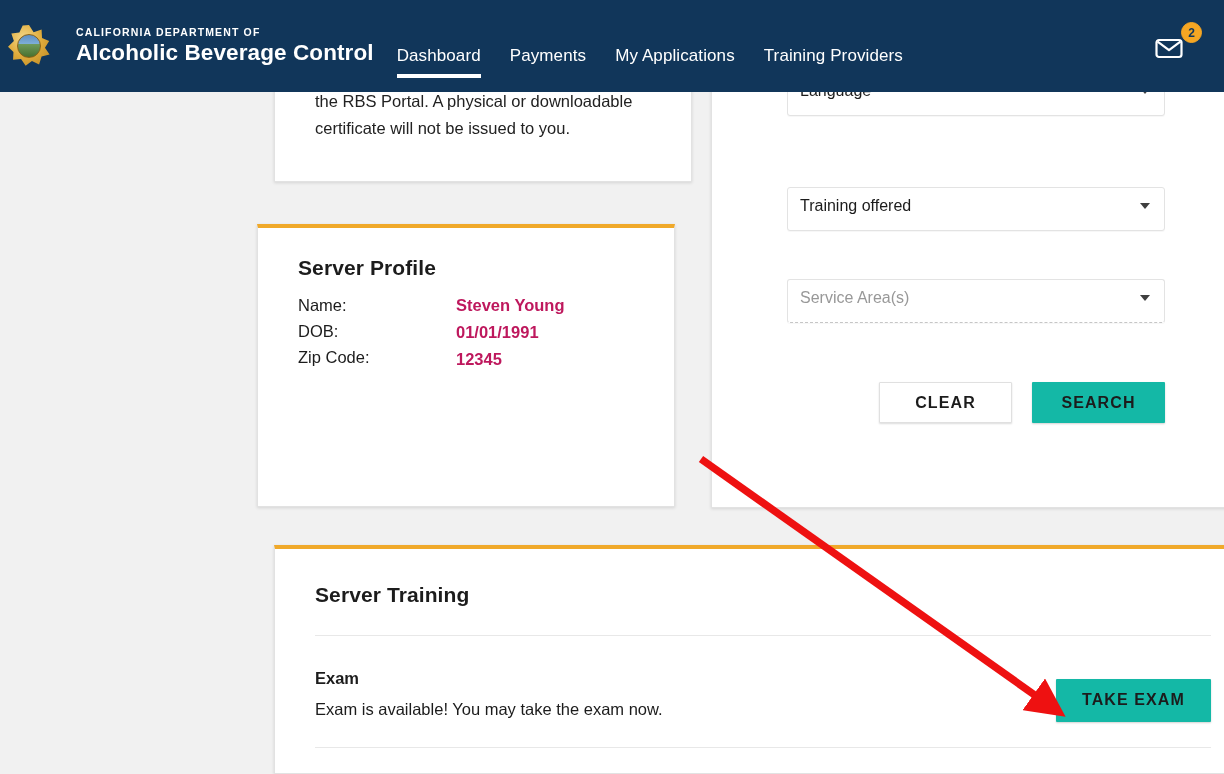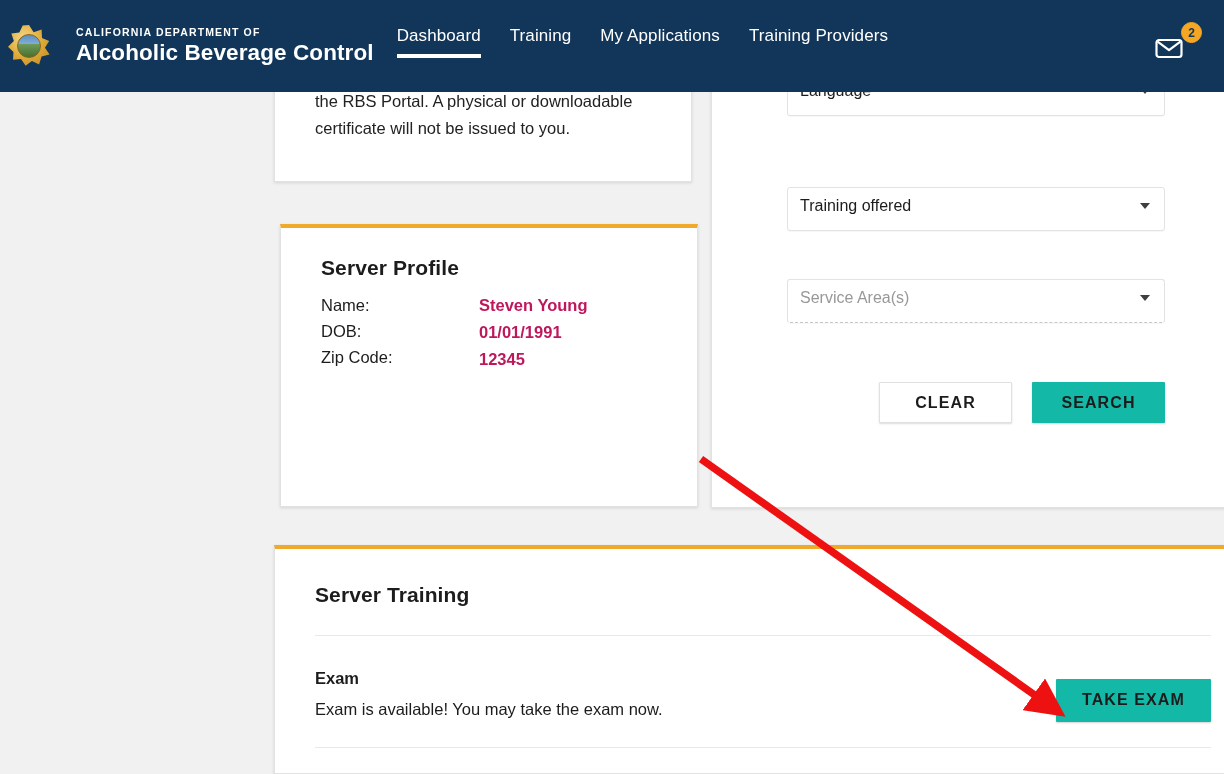--- a/index.html
+++ b/index.html
@@ -83,21 +83,21 @@
     letter-spacing: 0.1px;
     color: #ffffff;
     white-space: nowrap;
   }
 
   .main-nav {
     display: flex;
     align-items: flex-start;
     margin-left: 23px;
     height: 92px;
-    padding-top: 26px;
+    padding-top: 46px;
   }
   .nav-item {
     position: relative;
     color: #ffffff;
     font-size: 17px;
     padding: 0 0 12px 0;
     margin-right: 29px;
     cursor: pointer;
     white-space: nowrap;
     letter-spacing: 0.1px;
@@ -159,21 +159,21 @@
     padding: 26px 24px 0 40px;
   }
   #card-cert p {
     font-size: 16.5px;
     color: #222;
     line-height: 1.62;
   }
 
   
   #card-profile {
-    left: 280px;
+    left: 257px;
     top: 224px;
     width: 418px;
     height: 283px;
     padding: 28px 24px 0 40px;
   }
   .card-title {
     font-size: 21px;
     font-weight: bold;
     color: #1c1c1c;
     margin-bottom: 16px;
@@ -338,21 +338,21 @@
         <div class="inner"></div>
       </div>
       <div class="brand-text">
         <div class="brand-sub">CALIFORNIA DEPARTMENT OF</div>
         <div class="brand-main">Alcoholic Beverage Control</div>
       </div>
     </div>
 
     <nav class="main-nav">
       <div class="nav-item active">Dashboard</div>
-      <div class="nav-item">Training</div>
+      <div class="nav-item">Payments</div>
       <div class="nav-item">My Applications</div>
       <div class="nav-item">Training Providers</div>
     </nav>
 
     <div class="header-actions">
       <div class="mail-btn">
         <svg width="30" height="30" viewBox="0 0 30 30" aria-hidden="true">
           <rect x="2.5" y="8" width="25" height="17" rx="2.5" ry="2.5" fill="none" stroke="#ffffff" stroke-width="2.2"></rect>
           <path d="M3.6 9.6 L15 18.2 L26.4 9.6" fill="none" stroke="#ffffff" stroke-width="2.2" stroke-linejoin="round"></path>
         </svg>

